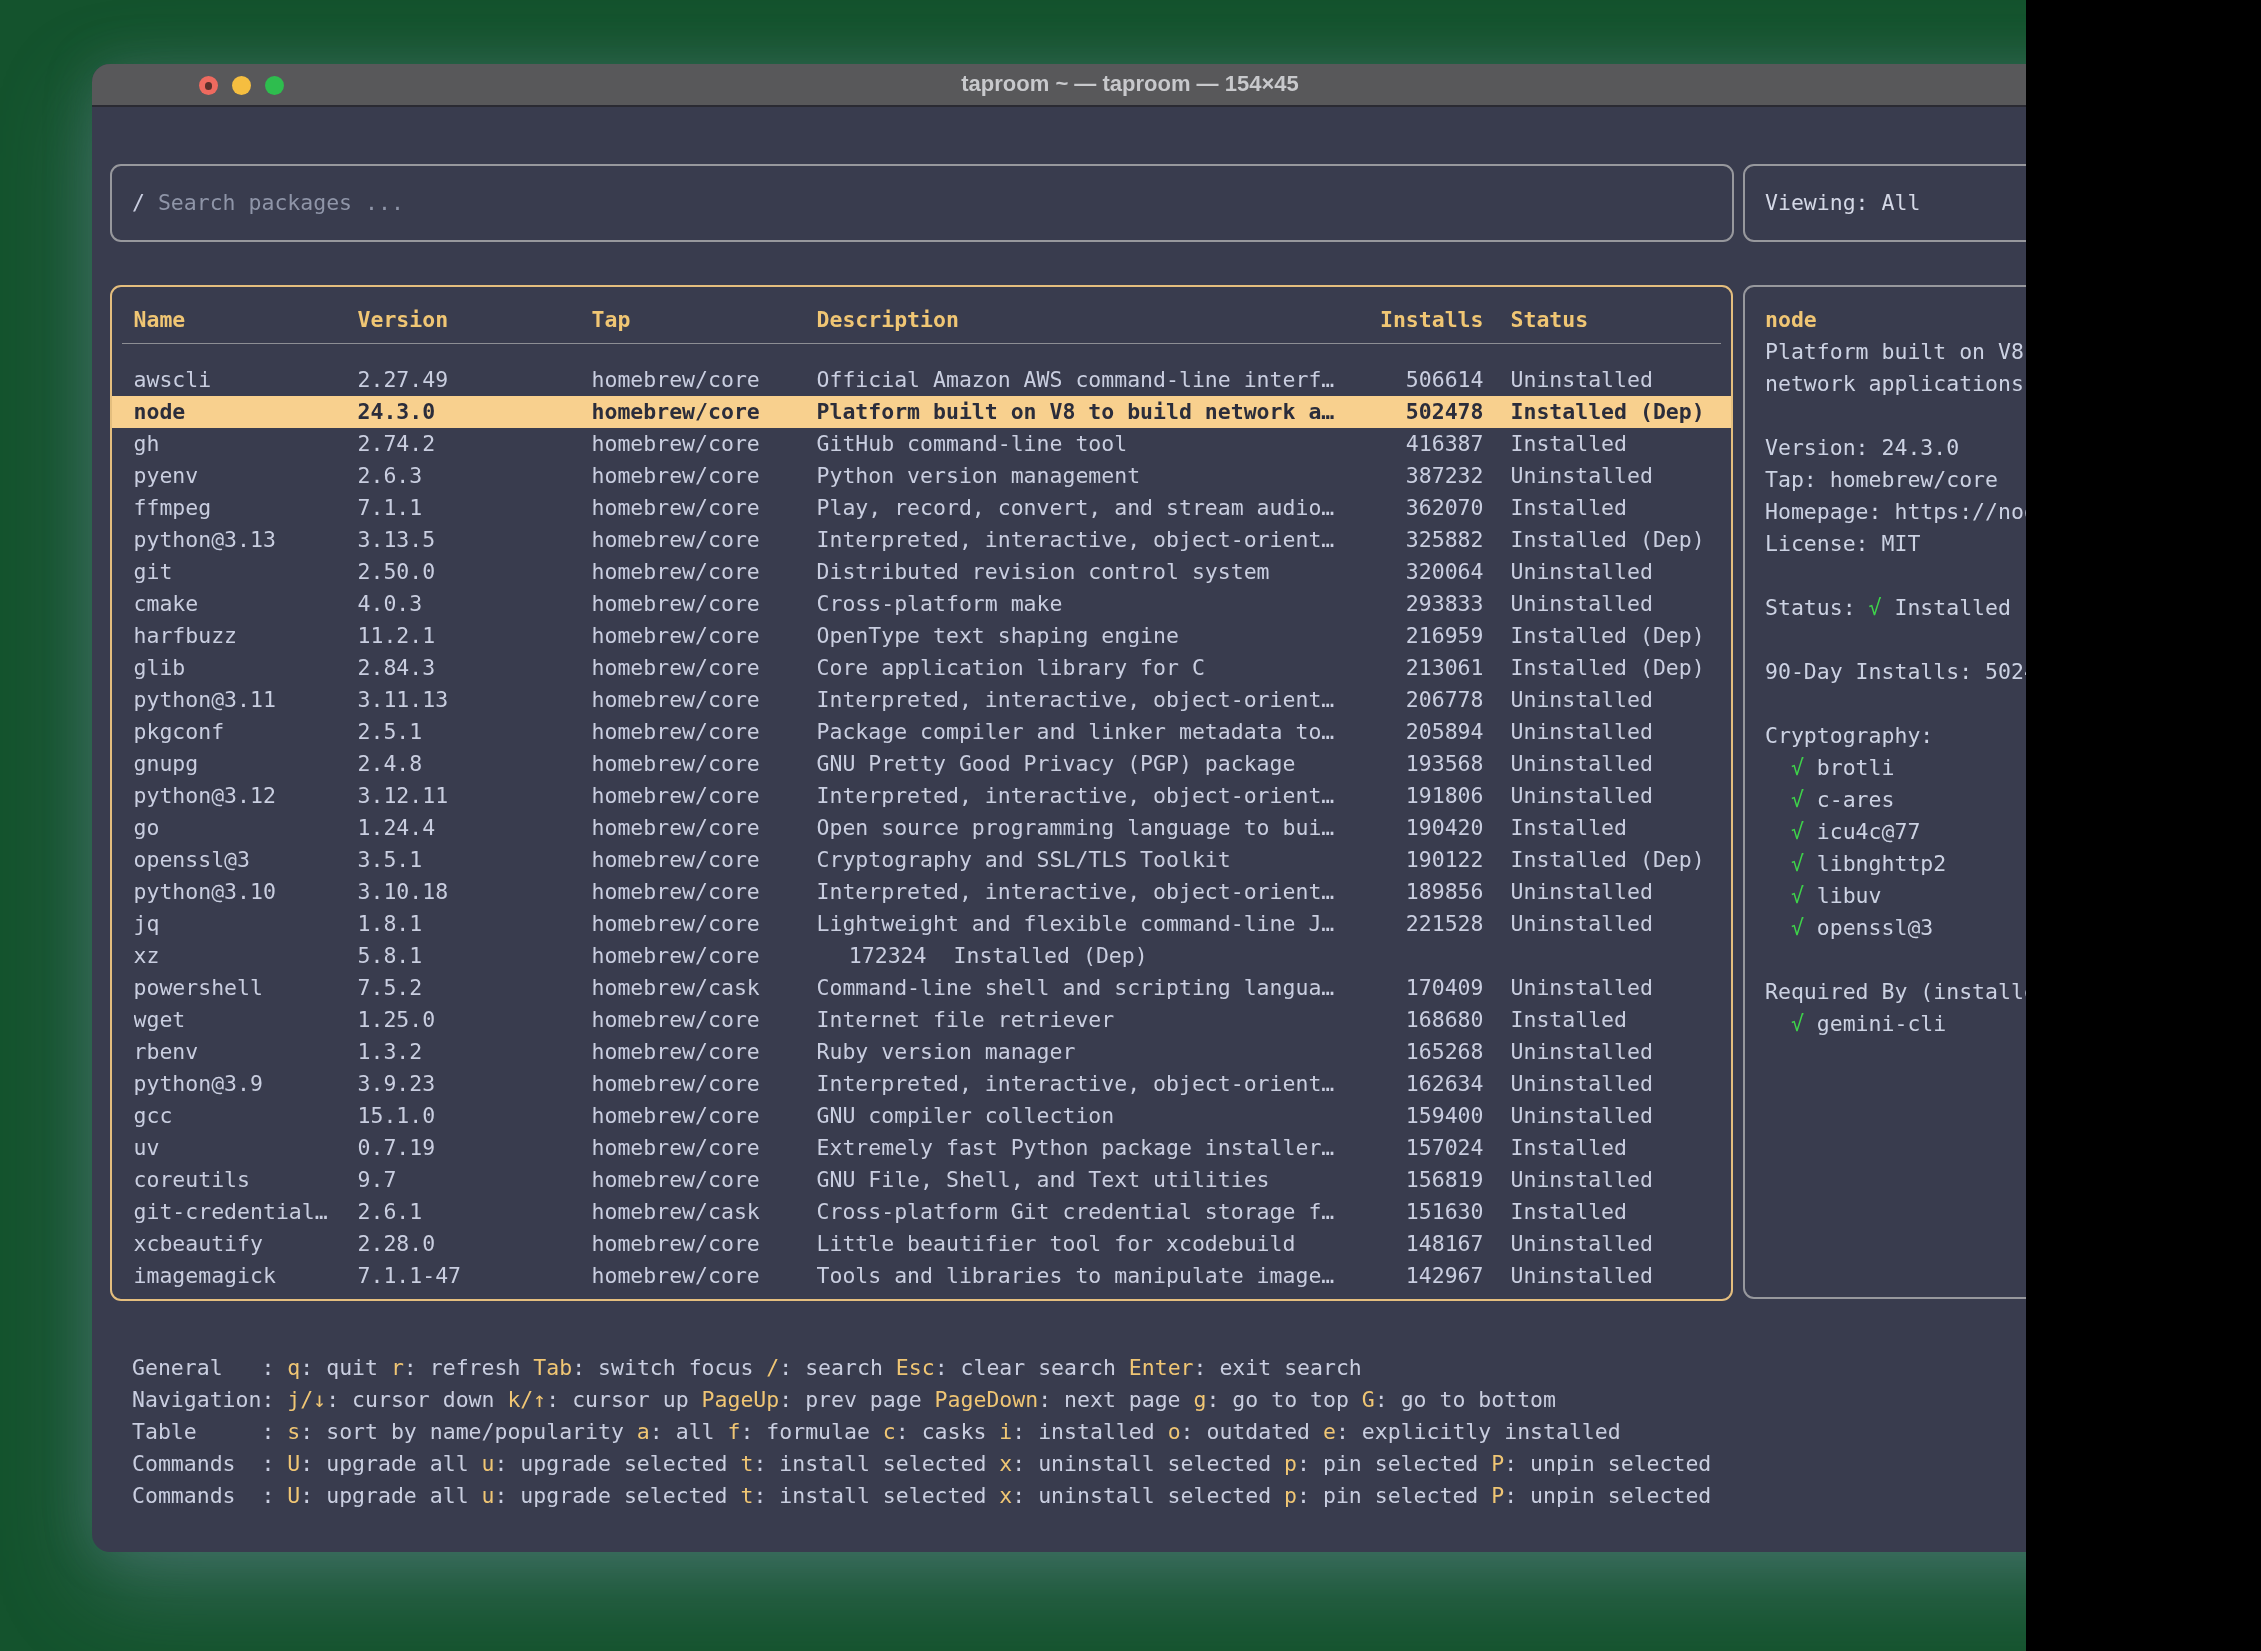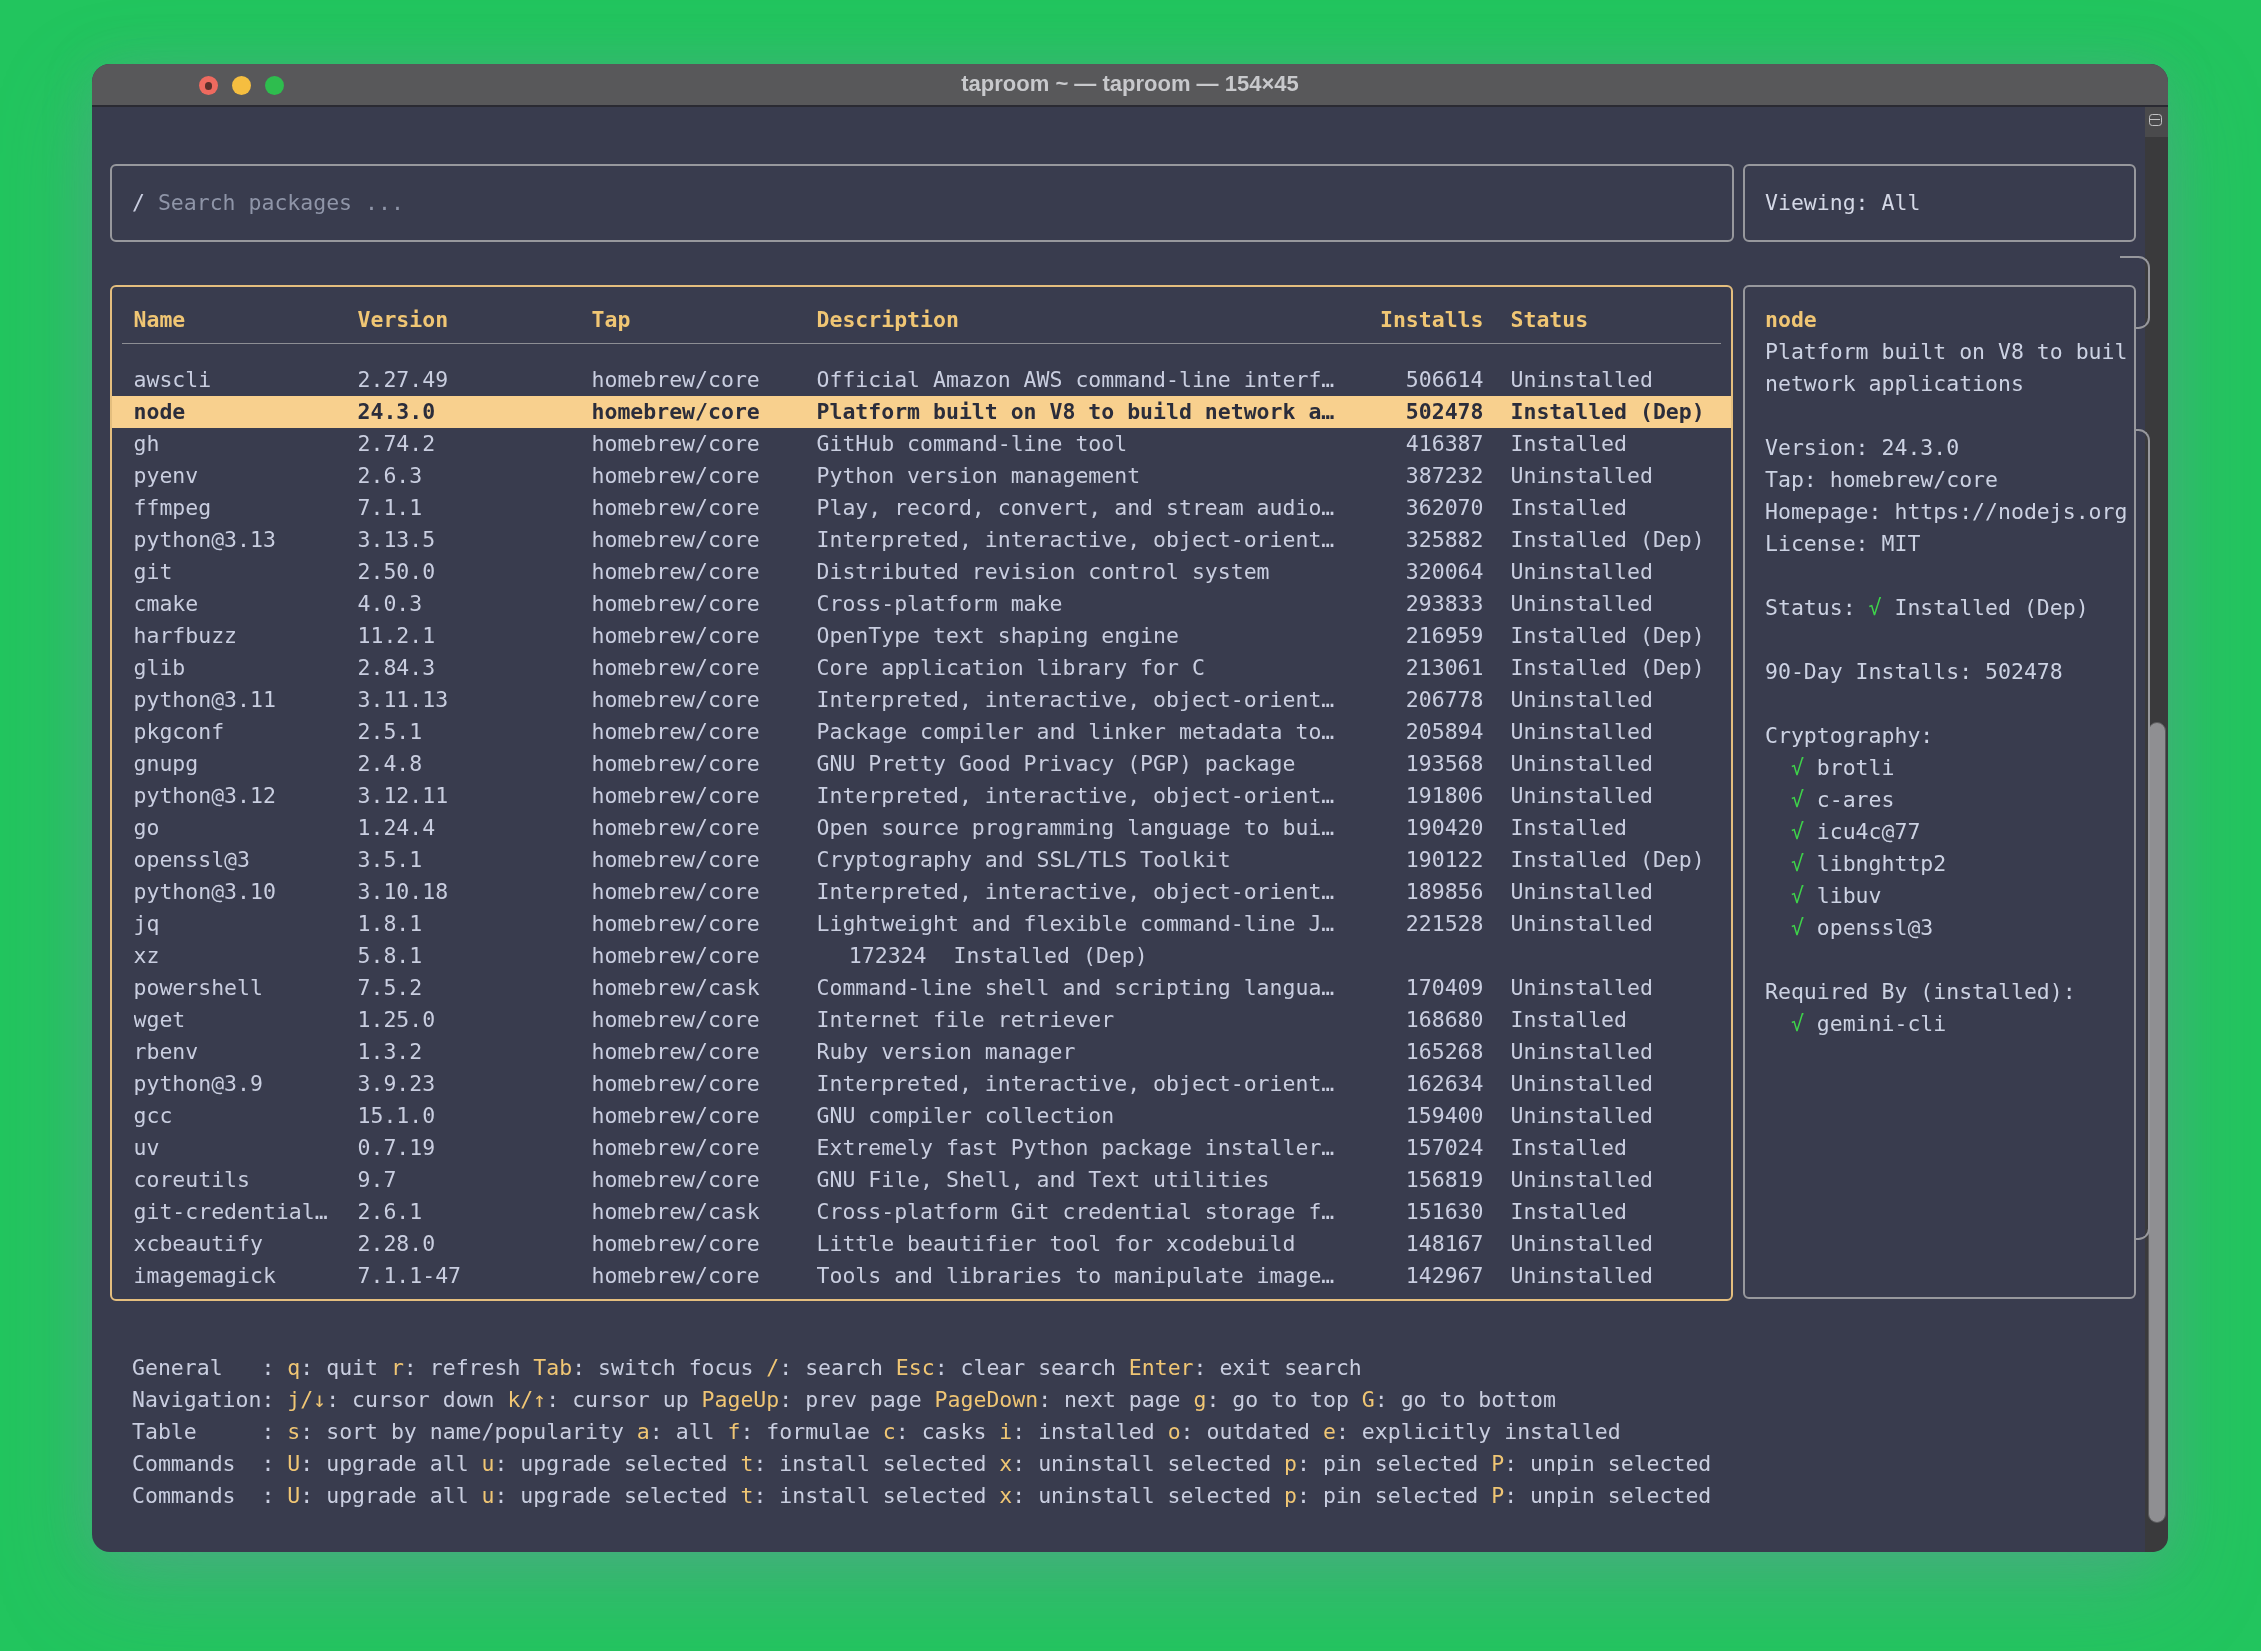--- a/index.html
+++ b/index.html
@@ -1,16 +1,16 @@
 <!DOCTYPE html>
 <html style="font-size:13.2px"><head>
 <meta charset="utf-8">
 <style>
   html,body{margin:0;padding:0;background:#000;}
-  .stage{position:relative;width:2261px;height:1652px;background:#22c55e;overflow:hidden;
+  .stage{position:relative;width:2026px;height:1652px;background:#14532d;overflow:hidden;
          font-family:"DejaVu Sans Mono","Liberation Mono",monospace;}
   .window{position:absolute;left:92px;top:64px;width:2076px;height:1488px;
           background:#393C4E;border-radius:18px;
           box-shadow:0 33px 91px rgba(115,145,165,.40),0 0 50px rgba(115,145,165,.22);}
   
   .titlebar{position:absolute;left:0;top:0;width:100%;height:43px;background:#58585A;
             border-radius:18px 18px 0 0;border-bottom:2.5px solid #2a2a32;box-sizing:border-box;}
   .tl{position:absolute;top:12.4px;width:19px;height:19px;border-radius:50%;}
   .tl-red{left:107px;background:#ee6a5f;}
   .tl-red::after{content:"";position:absolute;left:5.8px;top:5.8px;width:7.4px;height:7.4px;border-radius:50%;background:rgba(40,30,25,.75);}
@@ -18,21 +18,21 @@
   .tl-green{left:173px;background:#2ebd4e;}
   .title-text{position:absolute;left:0;top:0;width:100%;height:40px;line-height:40px;text-align:center;
               color:#c8c9cc;font-family:"Liberation Sans",sans-serif;font-size:22px;font-weight:700;}
   
   .scroll-track{position:absolute;right:0;top:43px;width:23px;height:1445px;background:#3a3a3c;border-radius:0 0 15px 0;}
   .scroll-widget{position:absolute;right:0;top:43px;width:23px;height:30px;background:#4a4a4c;}
   .scroll-widget .glyph{position:absolute;left:4.1px;top:7.4px;width:13.2px;height:11.6px;border:1.7px solid #c2c2c4;border-radius:3.3px;box-sizing:border-box;}
   .scroll-widget .glyph::after{content:"";position:absolute;left:0;top:3.3px;width:10px;height:1.7px;background:#c2c2c4;}
   .scroll-thumb{position:absolute;right:2.5px;top:658px;width:18px;height:801px;background:#8f8f92;border-radius:9px;border:0.8px solid #5a5a5c;box-sizing:border-box;}
   
-  .box{position:absolute;border:2.5px solid #97989d;border-radius:6px;box-sizing:border-box;}
+  .box{position:absolute;border:2.5px solid #97989d;border-radius:11px;box-sizing:border-box;}
   .search-box{left:18px;top:100px;width:1624px;height:78px;}
   .search-text{position:absolute;left:20px;top:0;height:73px;line-height:73px;font-size:21.5px;white-space:pre;}
   .search-prefix{color:#c9cee0;}
   .search-placeholder{color:#8f95a8;}
   .viewing-box{left:1651px;top:100px;width:393px;height:78px;}
   .viewing-text{position:absolute;left:20px;top:0;height:73px;line-height:73px;font-size:21.5px;color:#d4d8e6;white-space:pre;}
   
   .frag{position:absolute;width:30px;border:2.5px solid #97989d;border-left:none;
         border-radius:0 11.6px 11.6px 0;box-sizing:border-box;z-index:1;}
   .frag1{left:2028px;top:192px;height:73px;}

